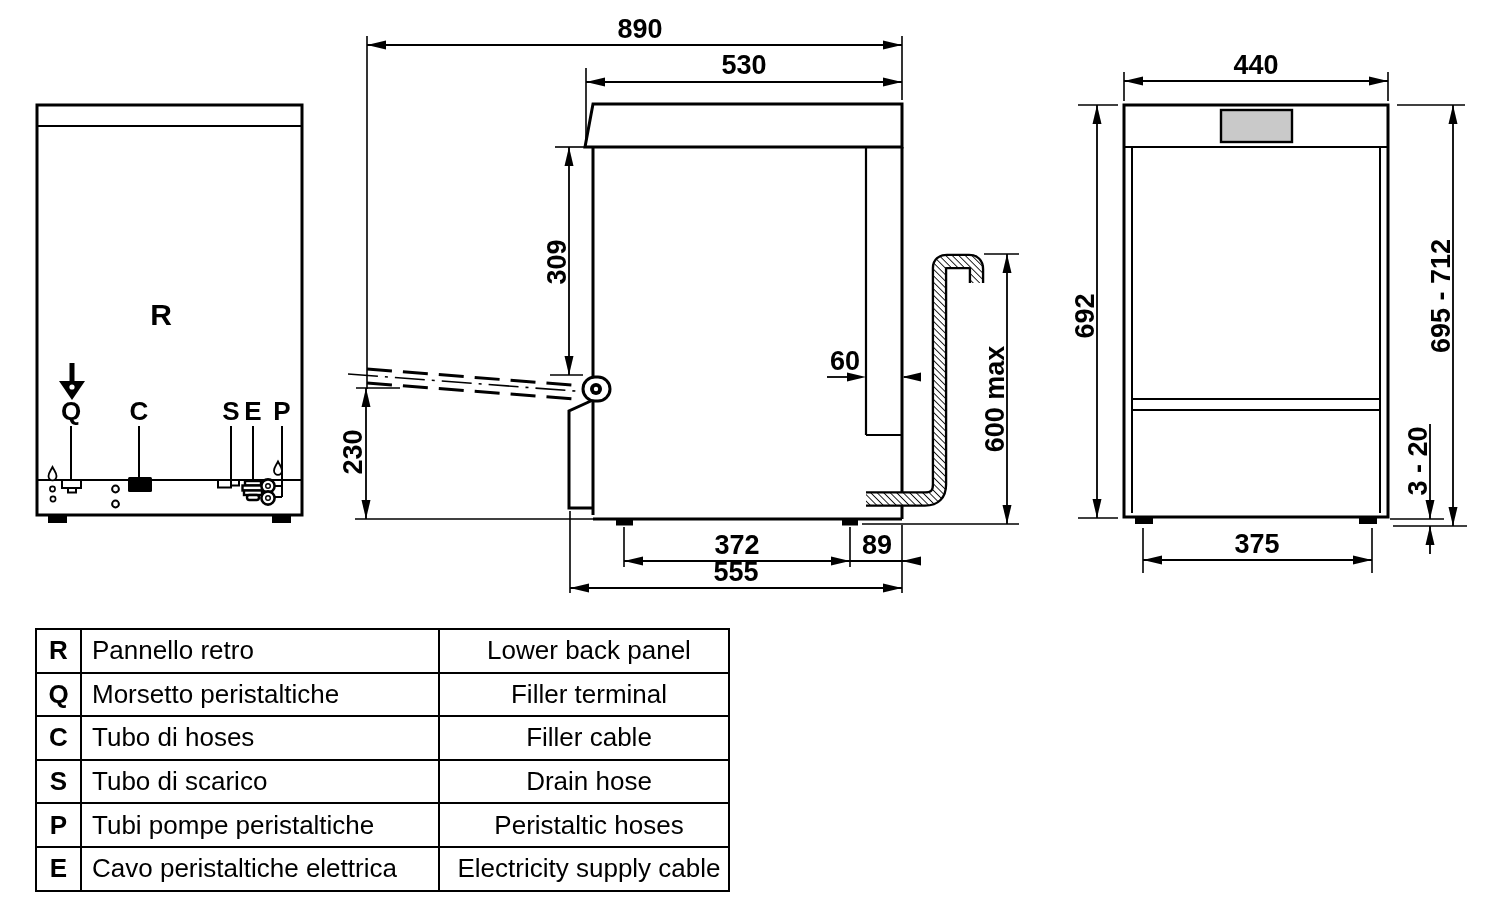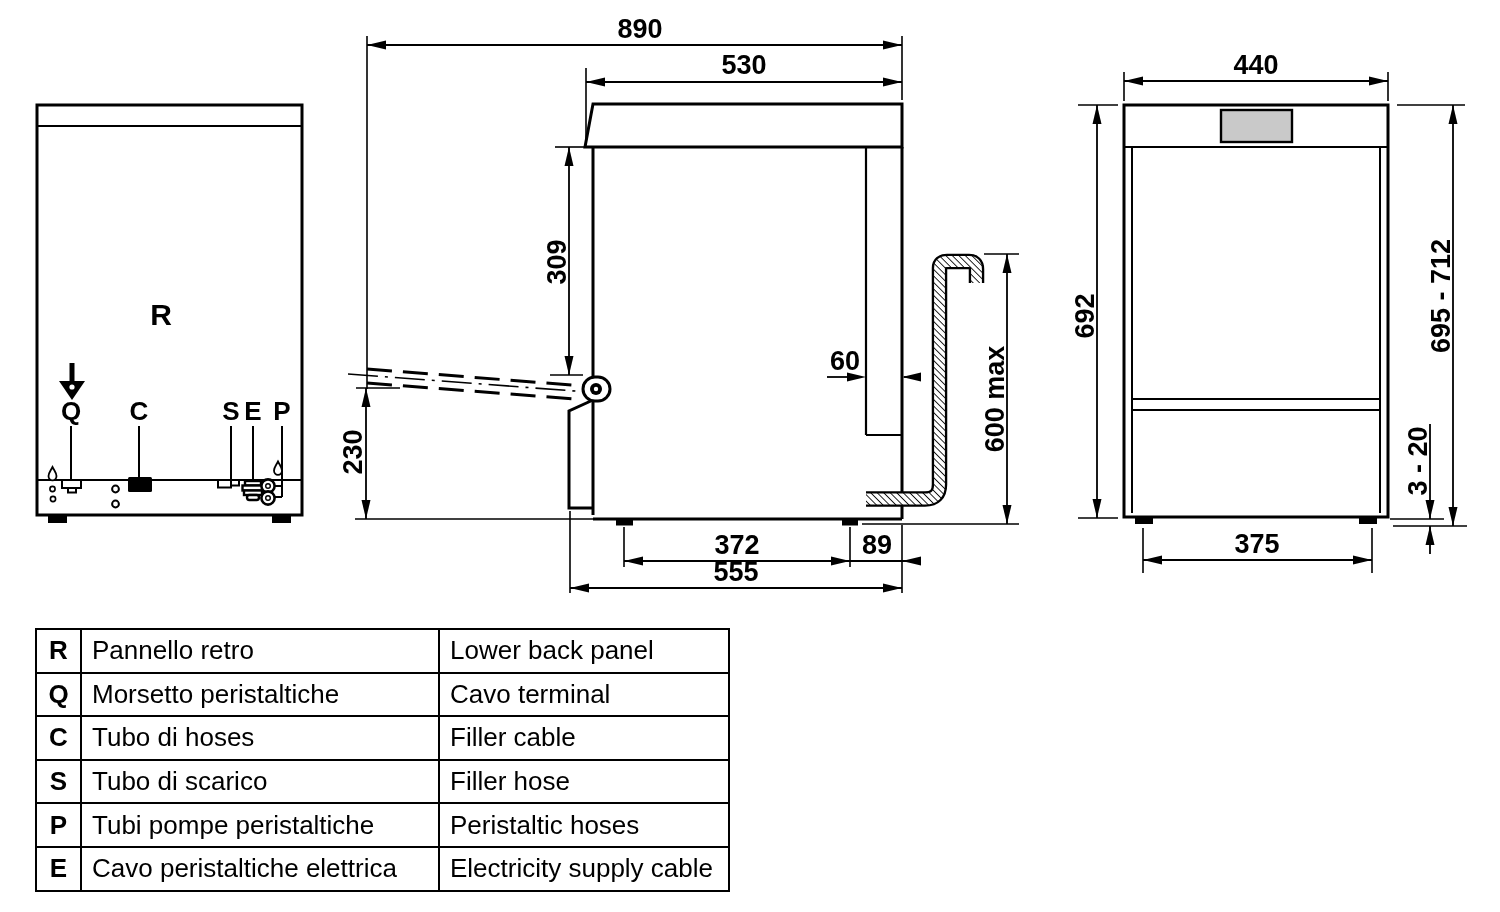--- a/index.html
+++ b/index.html
@@ -13,21 +13,21 @@
   .ln2{stroke:#000;stroke-width:2.2;fill:none;}
   .ext{stroke:#000;stroke-width:1.6;fill:none;}
   .dim{stroke:#000;stroke-width:1.8;fill:none;}
   .arr{fill:#000;stroke:none;}
   .legend{position:absolute;left:35px;top:628px;width:667px;height:250px;
           border-collapse:collapse;table-layout:fixed;}
   .legend td{border:2.5px solid #000;font-size:26px;color:#000;vertical-align:middle;
              padding:0 0 0 10px;height:41.6px;overflow:hidden;white-space:nowrap;}
   .legend td.letter{width:43px;text-align:center;font-weight:bold;padding:0;}
   .legend td.it{width:346px;margin-left:41px;}
-  .legend td.en{width:278px;}
+  .legend td.en{width:278px;text-align:center;}
 </style>
 </head>
 <body>
 
 <div class="stage">
 
 <svg width="1500" height="912" viewBox="0 0 1500 912">
   <defs>
     <pattern id="hatch" width="4.6" height="4.6" patternUnits="userSpaceOnUse" patternTransform="rotate(-45)">
       <rect width="4.6" height="4.6" fill="#ffffff"></rect>
@@ -259,31 +259,31 @@
 <table class="legend">
   <tbody>
     <tr>
       <td class="letter">R</td>
       <td class="it">Pannello retro</td>
       <td class="en">Lower back panel</td>
     </tr>
     <tr>
       <td class="letter">Q</td>
       <td class="it">Morsetto peristaltiche</td>
-      <td class="en">Cavo terminal</td>
+      <td class="en">Filler terminal</td>
     </tr>
     <tr>
       <td class="letter">C</td>
       <td class="it">Tubo di hoses</td>
       <td class="en">Filler cable</td>
     </tr>
     <tr>
       <td class="letter">S</td>
       <td class="it">Tubo di scarico</td>
-      <td class="en">Filler hose</td>
+      <td class="en">Drain hose</td>
     </tr>
     <tr>
       <td class="letter">P</td>
       <td class="it">Tubi pompe peristaltiche</td>
       <td class="en">Peristaltic hoses</td>
     </tr>
     <tr>
       <td class="letter">E</td>
       <td class="it">Cavo peristaltiche elettrica</td>
       <td class="en">Electricity supply cable</td>

